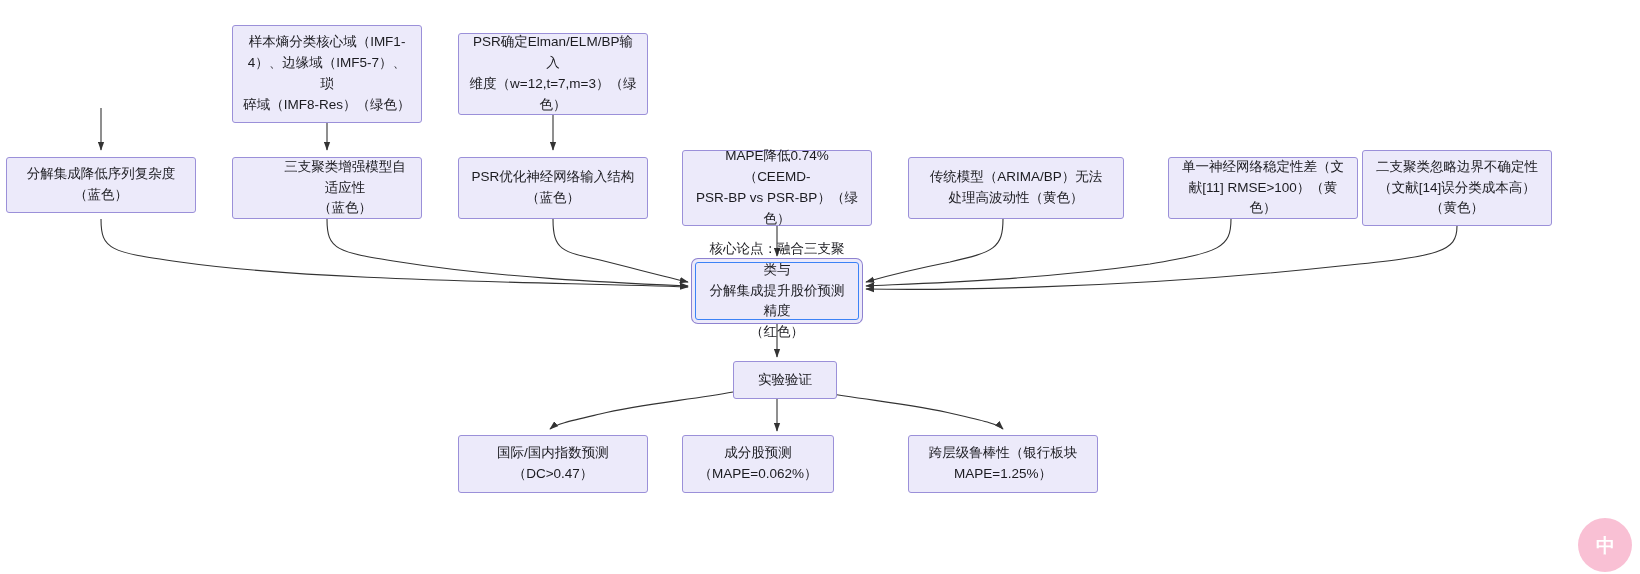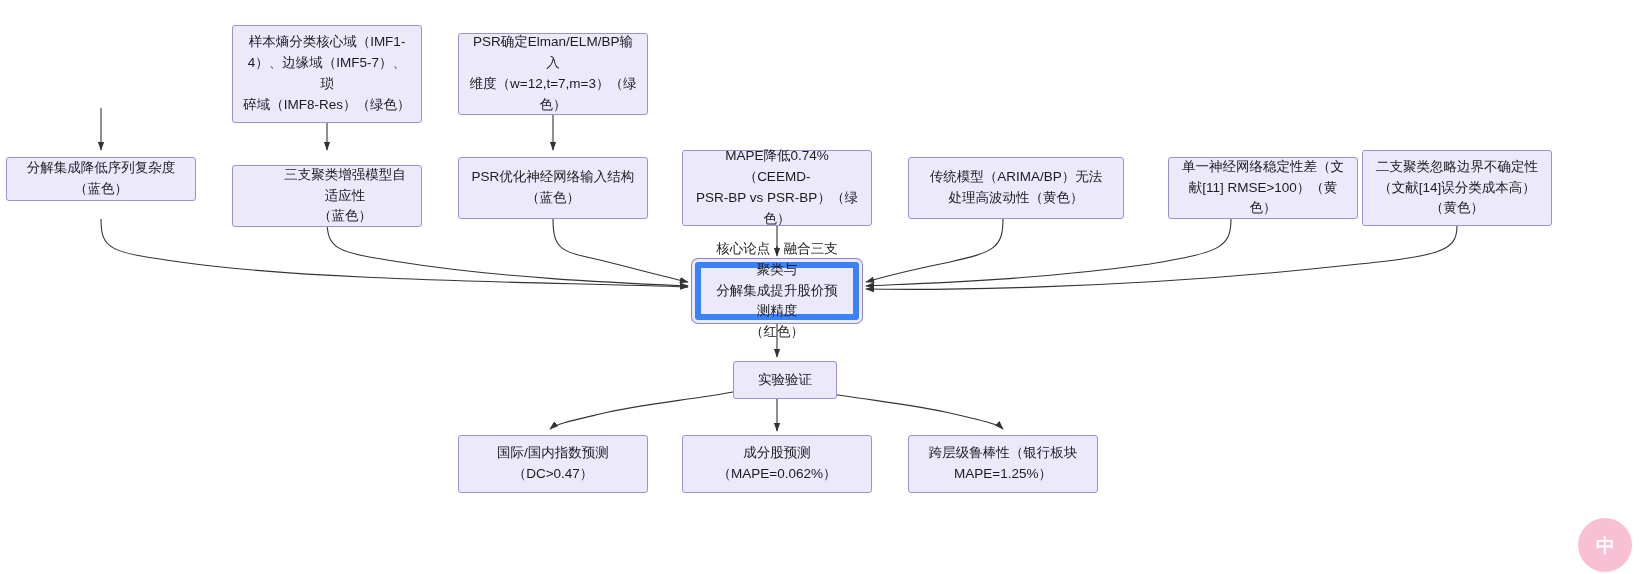--- a/index.html
+++ b/index.html
@@ -41,21 +41,21 @@
     font-size: 13.5px;
     line-height: 1.55;
     padding: 4px 9px;
   }
   .node-text {
     display: block;
     white-space: pre-line;
   }
   .node.core {
     background: #ECEAFA;
-    border: 6px solid #3b82f6;
+    border: 1px solid #3b82f6;
     box-shadow: 0 0 0 3px #ECEAFA, 0 0 0 4px #8E82D0;
   }
   .watermark {
     position: absolute;
     right: 8px;
     bottom: 2px;
     width: 54px;
     height: 54px;
     border-radius: 50%;
     background: #F7A8C4;
@@ -104,25 +104,25 @@
     <span class="node-text">样本熵分类核心域（IMF1-
 4）、边缘域（IMF5-7）、琐
 碎域（IMF8-Res）（绿色）</span>
   </div>
   <div class="node" style="left: 458px; top: 33px; width: 190px; height: 82px;">
     <span class="node-text">PSR确定Elman/ELM/BP输入
 维度（w=12,t=7,m=3）（绿
 色）</span>
   </div>
 
-  <div class="node" style="left: 6px; top: 157px; width: 190px; height: 44px;">
+  <div class="node" style="left: 6px; top: 157px; width: 190px; height: 56px;">
     <span class="node-text">分解集成降低序列复杂度
 （蓝色）</span>
   </div>
-  <div class="node" style="left: 232px; top: 165px; width: 190px; height: 62px; padding-left: 45px;">
+  <div class="node" style="left: 232px; top: 157px; width: 190px; height: 62px; padding-left: 45px;">
     <span class="node-text">三支聚类增强模型自适应性
 （蓝色）</span>
   </div>
   <div class="node" style="left: 458px; top: 157px; width: 190px; height: 62px;">
     <span class="node-text">PSR优化神经网络输入结构
 （蓝色）</span>
   </div>
   <div class="node" style="left: 682px; top: 150px; width: 190px; height: 76px;">
     <span class="node-text">MAPE降低0.74%（CEEMD-
 PSR-BP vs PSR-BP）（绿
@@ -149,21 +149,21 @@
   </div>
 
   <div class="node" style="left: 733px; top: 361px; width: 104px; height: 38px;">
     <span class="node-text">实验验证</span>
   </div>
 
   <div class="node" style="left: 458px; top: 435px; width: 190px; height: 58px;">
     <span class="node-text">国际/国内指数预测
 （DC&gt;0.47）</span>
   </div>
-  <div class="node" style="left: 682px; top: 435px; width: 190px; height: 58px;">
+  <div class="node" style="left: 682px; top: 435px; width: 152px; height: 58px;">
     <span class="node-text">成分股预测
 （MAPE=0.062%）</span>
   </div>
   <div class="node" style="left: 908px; top: 435px; width: 190px; height: 58px;">
     <span class="node-text">跨层级鲁棒性（银行板块
 MAPE=1.25%）</span>
   </div>
 
   <div class="watermark">
     <span>中</span>

